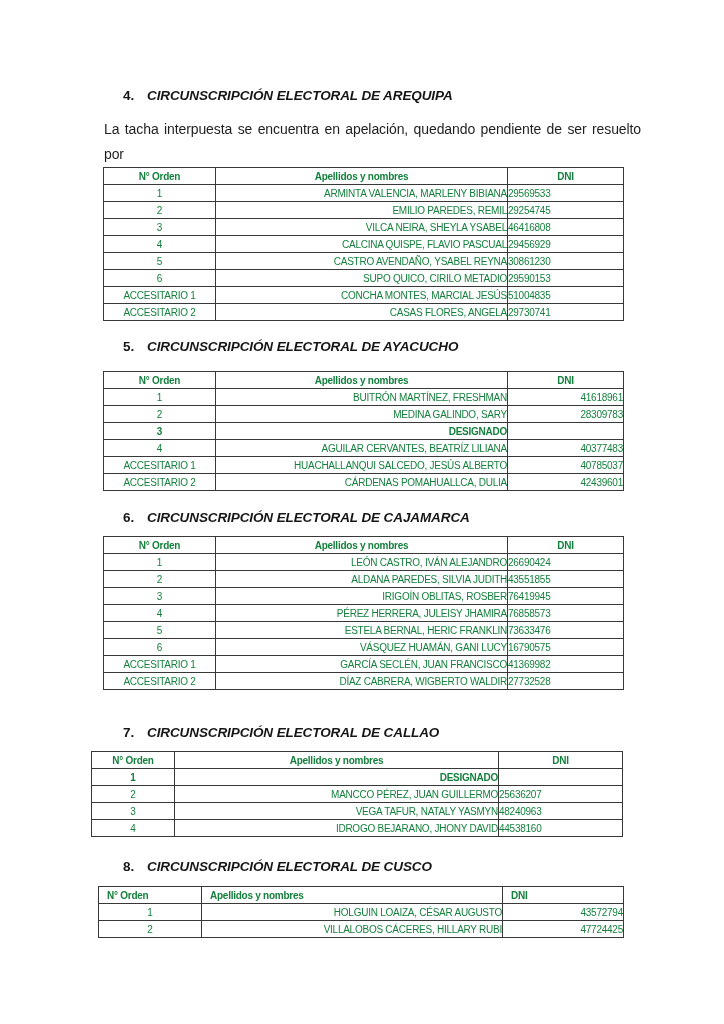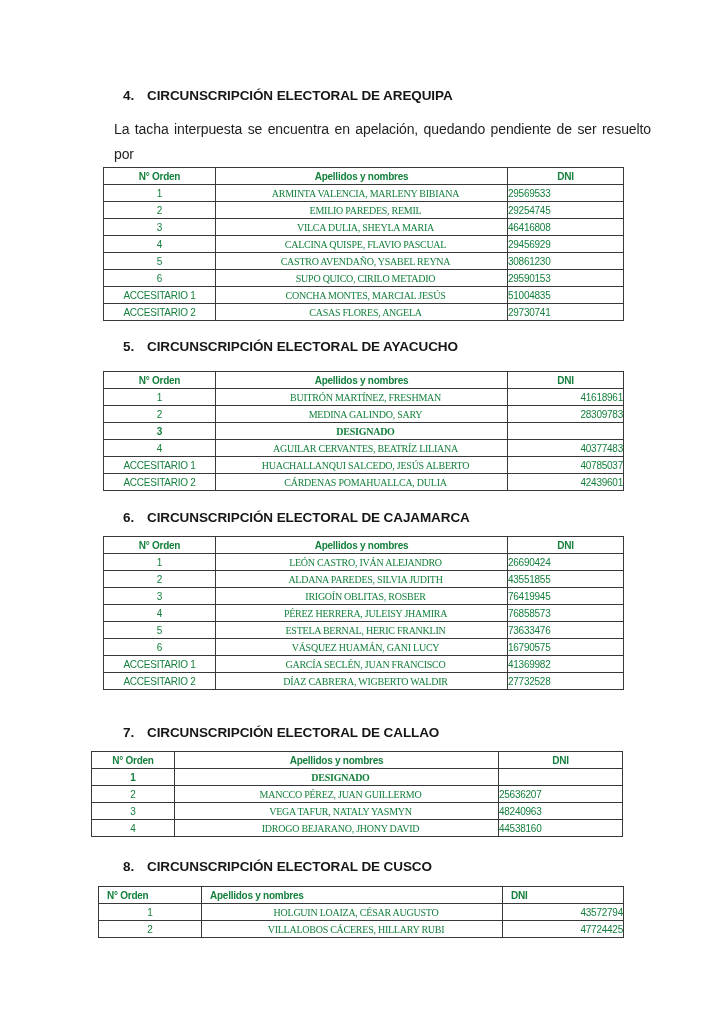--- a/index.html
+++ b/index.html
@@ -16,23 +16,23 @@
   .heading{
     display:flex;
     margin-left:23px;
     font-weight:bold;
     font-size:13.5px;
     line-height:15px;
     color:#161616;
     letter-spacing:-0.1px;
   }
   .hnum{width:24px;flex:0 0 24px;}
-  .htitle{flex:1;}
+  .htitle{flex:1;font-style:italic;}
   .note{
-    margin:14px 0 0 14px;
+    margin:14px 0 0 4px;
     width:537px;
     font-size:14px;
     line-height:25px;
     letter-spacing:-0.1px;
   }
   .note .nline{display:block;}
   .note .just{text-align:justify;text-align-last:justify;}
   table.tbl{
     border-collapse:collapse;
     table-layout:fixed;
@@ -44,21 +44,21 @@
     border:1px solid #383838;
     height:16px;
     padding:0;
     line-height:15px;
     overflow:hidden;
     white-space:nowrap;
   }
   .tbl th{font-weight:bold;text-align:center;}
   .tbl td.orden{text-align:center;}
   .tbl td.dni{text-align:left;}
-  .tbl td.nombre{text-align:center;padding-left:8px;font-family:Liberation Serif, serif;}
+  .tbl td.nombre{text-align:right;padding-left:8px;}
   .tbl.left-dni td.dni{text-align:right;padding-left:8px;}
   .tbl.left-headers th{text-align:left;padding-left:8px;}
   .tbl tr.bold td{font-weight:bold;}
   
   .t-std{margin-left:3px;width:520px;}
   .t-callao{margin-left:-9px;width:531px;}
   .t-cusco{margin-left:-2px;width:525px;}
 </style>
 </head>
 <body>
@@ -91,21 +91,21 @@
           <td class="nombre">ARMINTA VALENCIA, MARLENY BIBIANA</td>
           <td class="dni">29569533</td>
         </tr>
         <tr>
           <td class="orden">2</td>
           <td class="nombre">EMILIO PAREDES, REMIL</td>
           <td class="dni">29254745</td>
         </tr>
         <tr>
           <td class="orden">3</td>
-          <td class="nombre">VILCA DULIA, SHEYLA MARIA</td>
+          <td class="nombre">VILCA NEIRA, SHEYLA YSABEL</td>
           <td class="dni">46416808</td>
         </tr>
         <tr>
           <td class="orden">4</td>
           <td class="nombre">CALCINA QUISPE, FLAVIO PASCUAL</td>
           <td class="dni">29456929</td>
         </tr>
         <tr>
           <td class="orden">5</td>
           <td class="nombre">CASTRO AVENDAÑO, YSABEL REYNA</td>

